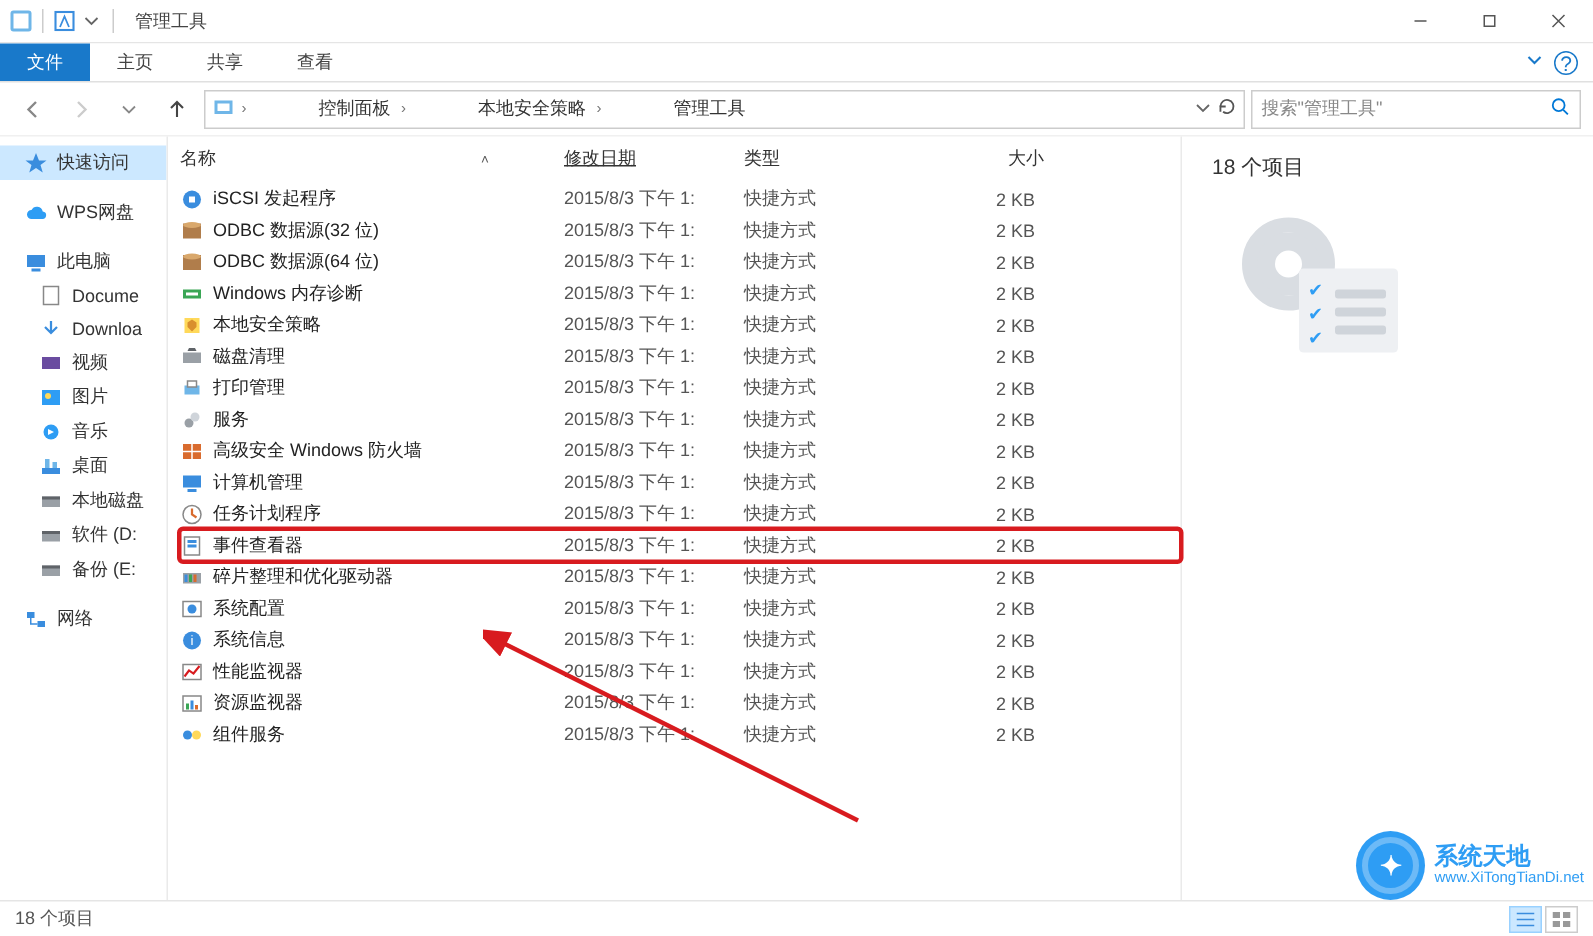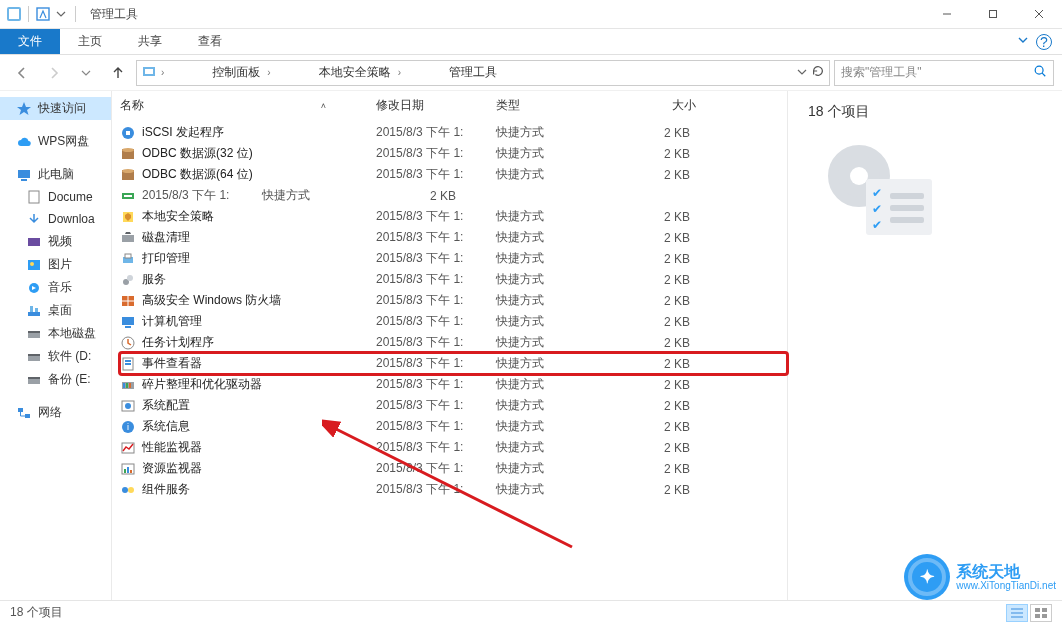--- a/index.html
+++ b/index.html
@@ -37,21 +37,21 @@
 .sidebar { width: 112px; border-right: 1px solid #eaeaea; padding-top: 6px; overflow: hidden; }
 .side-item { display: flex; align-items: center; gap: 6px; padding: 3px 6px 3px 16px; white-space: nowrap; overflow: hidden; color: #333; }
 .side-item.sel { background: #cce8ff; }
 .side-item .sicon { width: 16px; height: 16px; flex: 0 0 16px; display:inline-flex; align-items:center; justify-content:center;}
 .side-group-gap { height: 10px; }
 .side-sub { padding-left: 26px; }
 
 .filelist { flex: 1; padding: 2px 0 0 0; position: relative; }
 .cols { display: flex; padding: 4px 8px 8px 8px; color: #333; font-size: 12px; }
 .col-name { width: 256px; display:flex; align-items:center; gap:6px; }
-.col-date { width: 120px; }
+.col-date { width: 120px; text-decoration: underline; }
 .col-type { width: 120px; }
 .col-size { width: 80px; text-align: right; }
 .sort-caret { font-size: 9px; color: #555; margin-left: auto; margin-right: 50px; }
 
 .rows { padding-left: 8px; }
 .row { display: flex; align-items: center; height: 21px; font-size: 12px; color: #222; }
 .row .ic { width: 16px; height: 16px; margin-right: 6px; display: inline-flex; align-items: center; justify-content: center; flex: 0 0 16px; }
 .row .nm { width: 234px; }
 .row .dt { width: 120px; color: #555; }
 .row .tp { width: 120px; color: #555; font-family: Liberation Mono, monospace; }
@@ -377,20 +377,21 @@
           <span class="tp">快捷方式</span>
           <span class="sz">2 KB</span>
         </div>
         <div class="row">
           <span class="ic">
             <svg class="fi" viewBox="0 0 16 16">
               <rect x="2" y="5" width="12" height="6" fill="#3aa655"></rect>
               <rect x="4" y="7" width="8" height="2" fill="#fff"></rect>
             </svg>
           </span>
+          <span class="nm">Windows 内存诊断</span>
           <span class="dt">2015/8/3 下午 1:</span>
           <span class="tp">快捷方式</span>
           <span class="sz">2 KB</span>
         </div>
         <div class="row">
           <span class="ic">
             <svg class="fi" viewBox="0 0 16 16">
               <rect x="3" y="3" width="10" height="10" fill="#ffd95a"></rect>
               <path d="M8 4 L11 6 L11 9 L8 12 L5 9 L5 6 Z" fill="#d98f2e"></path>
             </svg>

